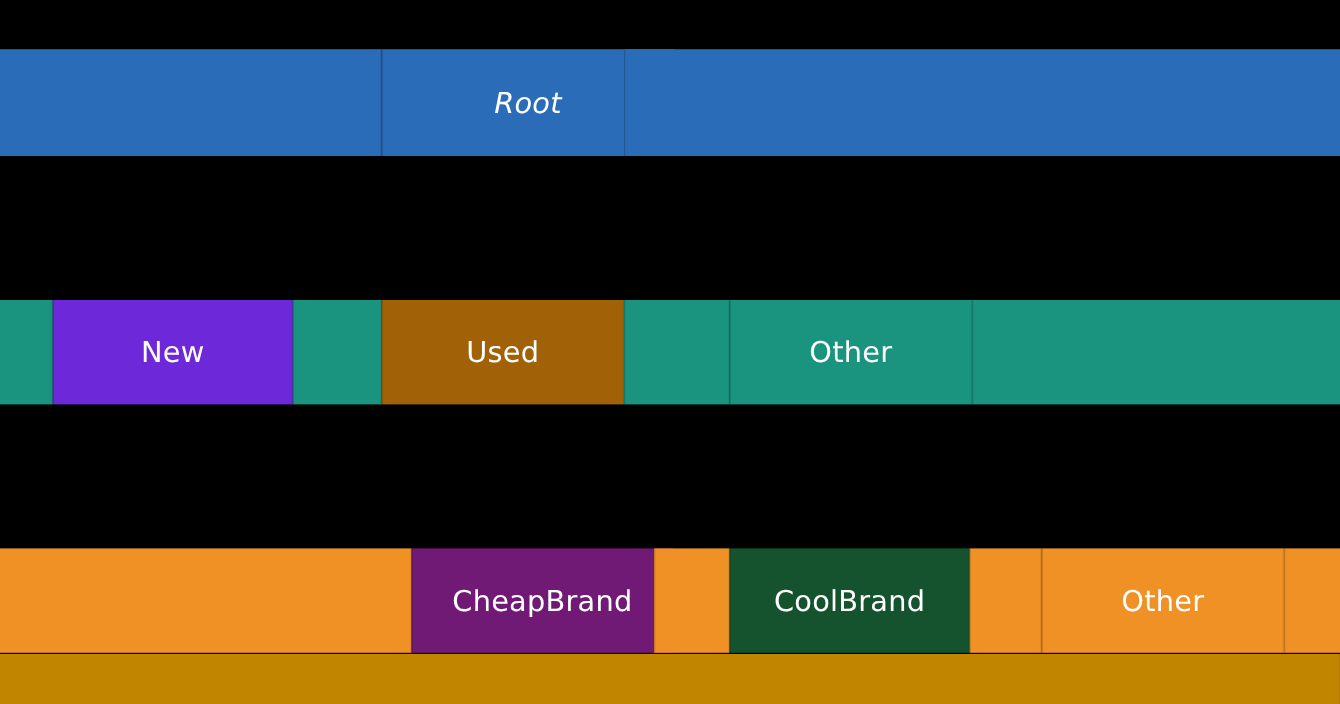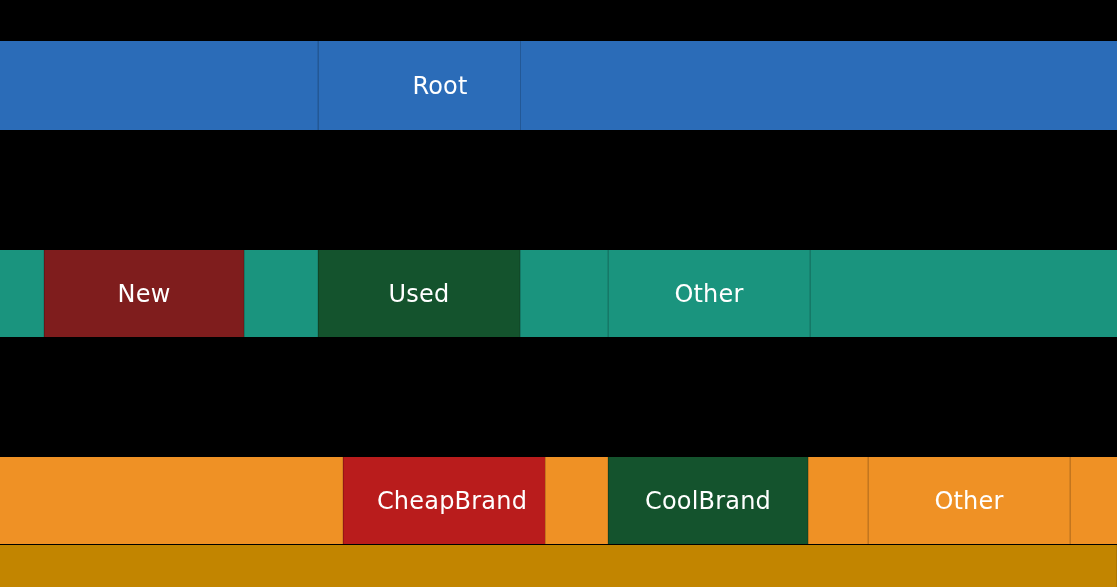--- a/index.html
+++ b/index.html
@@ -54,43 +54,43 @@
   .seam-both {
     box-shadow: inset 1px 0 0 rgba(0,0,0,0.18), inset -1px 0 0 rgba(0,0,0,0.10);
   }
 </style>
 </head>
 <body>
 
 <div id="chart-root" style="background: rgb(0, 0, 0);">
     <div class="icicle-row" style="top: 41px; height: 89px;">
       <div class="icicle-node seam-right" style="left: 0px; width: 318px; background: rgb(43, 108, 184);"></div>
-      <div class="icicle-node seam-both" style="left: 318px; width: 244px; background: rgb(43, 108, 184);">
+      <div class="icicle-node seam-both" style="left: 318px; width: 244px; background: rgb(43, 108, 184); font-style: italic;">
         <span class="node-label" style="color: rgb(255, 255, 255);">Root</span>
       </div>
       <div class="icicle-node seam-left" style="left: 520px; width: 597px; background: rgb(43, 108, 184);"></div>
     </div>
     <div class="icicle-row" style="top: 250px; height: 87px;">
       <div class="icicle-node seam-right" style="left: 0px; width: 44px; background: rgb(26, 148, 126);"></div>
-      <div class="icicle-node seam-both" style="left: 44px; width: 200px; background: #7f1d1d; align-items: center;">
+      <div class="icicle-node seam-both" style="left: 44px; width: 200px; background: #6d28d9; align-items: center;">
         <span class="node-label" style="color: rgb(255, 255, 255);">New</span>
       </div>
       <div class="icicle-node seam-both" style="left: 244px; width: 74px; background: rgb(26, 148, 126);"></div>
-      <div class="icicle-node seam-both" style="left: 318px; width: 202px; background: #14532d;">
+      <div class="icicle-node seam-both" style="left: 318px; width: 202px; background: #a16207;">
         <span class="node-label" style="color: rgb(255, 255, 255);">Used</span>
       </div>
       <div class="icicle-node seam-both" style="left: 520px; width: 88px; background: rgb(26, 148, 126);"></div>
       <div class="icicle-node seam-both" style="left: 608px; width: 202px; background: rgb(26, 148, 126);">
         <span class="node-label" style="color: rgb(255, 255, 255);">Other</span>
       </div>
       <div class="icicle-node seam-left" style="left: 810px; width: 307px; background: rgb(26, 148, 126);"></div>
     </div>
     <div class="icicle-row" style="top: 457px; height: 87px;">
       <div class="icicle-node seam-right" style="left: 0px; width: 343px; background: rgb(239, 145, 37);"></div>
-      <div class="icicle-node seam-both" style="left: 343px; width: 218px; background: #b91c1c;">
+      <div class="icicle-node seam-both" style="left: 343px; width: 218px; background: #701a75;">
         <span class="node-label" style="color: rgb(255, 255, 255);">CheapBrand</span>
       </div>
       <div class="icicle-node seam-both" style="left: 545px; width: 63px; background: rgb(239, 145, 37);"></div>
       <div class="icicle-node seam-both" style="left: 608px; width: 200px; background: #14532d;">
         <span class="node-label" style="color: rgb(255, 255, 255);">CoolBrand</span>
       </div>
       <div class="icicle-node seam-both" style="left: 808px; width: 60px; background: rgb(239, 145, 37);"></div>
       <div class="icicle-node seam-both" style="left: 868px; width: 202px; background: rgb(239, 145, 37);">
         <span class="node-label" style="color: rgb(255, 255, 255);">Other</span>
       </div>

